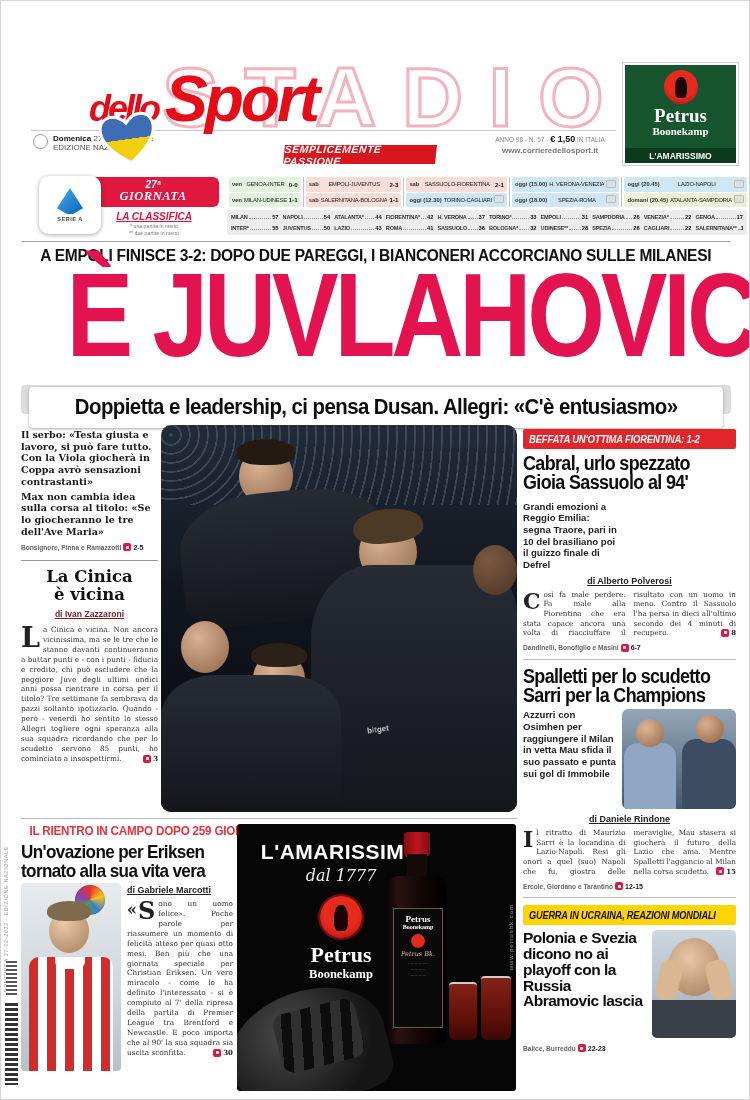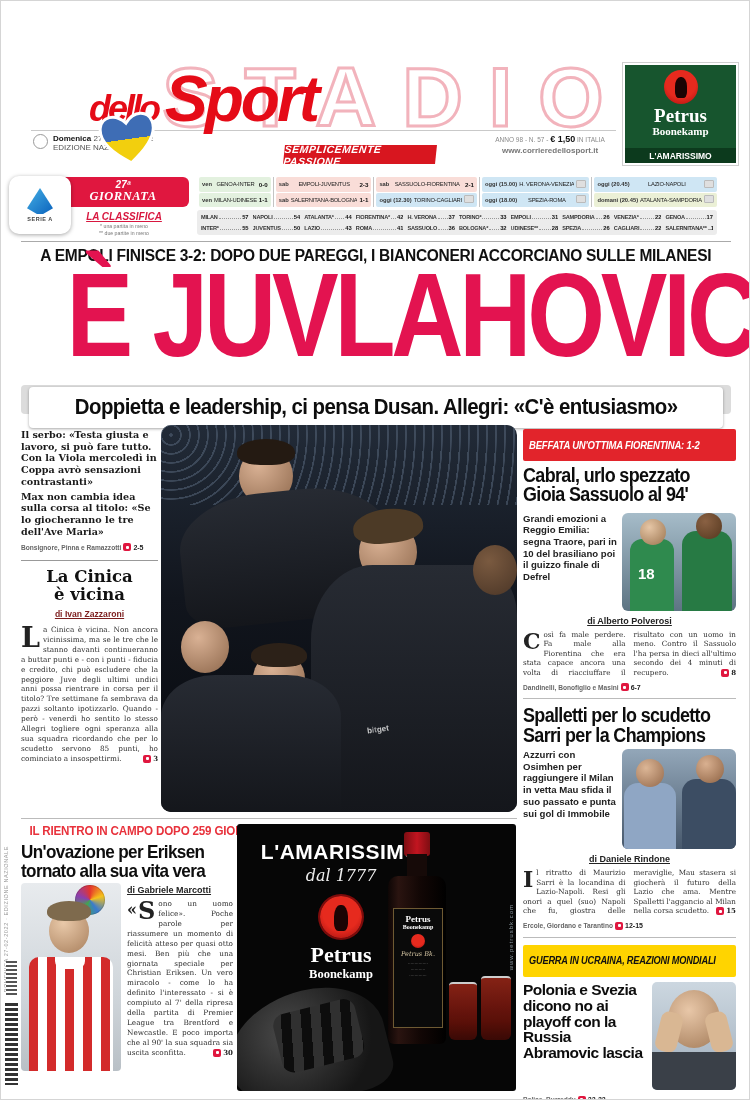--- a/index.html
+++ b/index.html
@@ -33,21 +33,21 @@
   .mast-ad .circ{margin:5px auto 2px;width:34px;height:34px;border-radius:50%;
                  background:radial-gradient(circle at 50% 38%,#e62a1e 55%,#a80e0e);position:relative;}
   .mast-ad .fig{position:absolute;left:11px;top:7px;width:12px;height:21px;background:#1c0404;
                 border-radius:45% 45% 30% 30%;}
   .mast-ad .b1{font-family:"Liberation Serif",serif;font-weight:700;color:#fff;font-size:19px;line-height:1;}
   .mast-ad .b2{font-family:"Liberation Serif",serif;font-weight:700;color:#fff;font-size:11px;line-height:1.1;}
   .mast-ad .strip{position:absolute;left:0;right:0;bottom:0;height:15px;background:#0c3a1d;color:#fff;
                   font-size:8.5px;font-weight:900;display:flex;align-items:center;justify-content:center;}
 
   
-  .results{left:6px;top:174px;width:672px;height:62px;}
+  .results{left:36px;top:174px;width:672px;height:62px;}
   .seriea{position:absolute;left:2px;top:1px;width:62px;height:58px;background:#fff;border-radius:10px;
           box-shadow:0 1px 4px rgba(0,0,0,.35);z-index:2;display:flex;flex-direction:column;align-items:center;justify-content:center;}
   .seriea .tri{width:26px;height:26px;background:linear-gradient(135deg,#45b0e5,#0b63bd);
                clip-path:polygon(50% 0,100% 78%,62% 100%,38% 100%,0 78%);}
   .seriea .lbl{font-size:5.5px;font-weight:800;color:#444;margin-top:2px;letter-spacing:.5px;}
   .round{position:absolute;left:50px;top:2px;width:132px;height:30px;background:#e0173f;border-radius:6px;
          color:#fff;font-weight:900;font-style:italic;text-align:center;z-index:1;padding-top:2px;box-sizing:border-box;}
   .round .r1{font-size:10px;line-height:1.1;}
   .round .r2{font-size:12.5px;line-height:1.1;letter-spacing:.5px;font-family:Liberation Serif, serif;}
   .classifica{position:absolute;left:52px;top:36px;width:130px;text-align:center;color:#d8173f;
@@ -100,21 +100,21 @@
   .main-photo{left:160px;top:424px;width:356px;height:387px;border-radius:10px;overflow:hidden;
               background:linear-gradient(180deg,#222b38 0%,#11151d 45%,#07090d 100%);}
   .crowd{position:absolute;left:0;top:0;right:0;height:80px;opacity:.5;
          background:repeating-radial-gradient(circle at 10px 10px,#5b6b80 0 1.5px,transparent 2px 9px);}
   .head{position:absolute;border-radius:50%;background:radial-gradient(circle at 36% 32%,#d9b194,#8d674b);}
   .hair{position:absolute;border-radius:50% 50% 40% 40%;}
   .bodyblob{position:absolute;border-radius:40% 40% 20% 20%;background:linear-gradient(180deg,#272b33,#14161b);}
   .sleeve-txt{position:absolute;color:rgba(255,255,255,.75);font-size:8px;font-weight:bold;transform:rotate(-8deg);}
 
   .col-right{left:522px;top:428px;width:213px;}
-  .kbar{height:32px;border-radius:2px;background:#e2242b;color:#fff;font-weight:900;font-style:italic;
+  .kbar{height:20px;border-radius:2px;background:#e2242b;color:#fff;font-weight:900;font-style:italic;
         font-size:10px;display:flex;align-items:center;padding:0 6px;letter-spacing:-.2px;white-space:nowrap;overflow:hidden;}
   .kbar.yellow{background:#ffd400;color:#111;}
   .story-hl{font-weight:900;color:#0d0d0d;font-size:19.5px;line-height:.99;letter-spacing:-.7px;margin:5px 0 4px;}
   .story-hl .condL{transform:scaleX(.92);}
   .deck-row{display:flex;gap:4px;}
   .deck{width:95px;font-weight:bold;font-size:9.6px;line-height:1.22;color:#222;}
   .s-photo{border-radius:6px;overflow:hidden;position:relative;flex:1;}
   .st-byline{text-align:center;font-size:9px;font-weight:bold;color:#222;text-decoration:underline;margin:5px 0 4px;}
   .body2{columns:2;column-gap:8px;font-family:"DejaVu Serif",serif;font-size:7.2px;line-height:1.33;
          color:#2e2e2e;text-align:justify;}
@@ -443,21 +443,21 @@
   </div>
   <h1 class="abs lead-headline" style="margin:0">
     <span class="cond">È JUVLAHOVIC</span>
   </h1>
   <div class="abs sub-strip"></div>
   <div class="abs sub-box">
     <span class="cond">Doppietta e leadership, ci pensa Dusan. Allegri: «C'è entusiasmo»</span>
   </div>
 
   <div class="abs col-left">
-    <p class="quote">Il serbo: «Testa giusta e lavoro, si può fare tutto. Con la Viola mercoledì in Coppa avrò sensazioni contrastanti»</p>
+    <p class="quote">Il serbo: «Testa giusta e lavoro, si può fare tutto. Con la Viola giocherà in Coppa avrò sensazioni contrastanti»</p>
     <p class="quote">Max non cambia idea sulla corsa al titolo: «Se lo giocheranno le tre dell'Ave Maria»</p>
     <div class="contrib">
       <span>Bonsignore, Pinna e Ramazzotti</span>
       <span class="pg-chip"></span>
       <b>2-5</b>
     </div>
     <div class="lc-rule"></div>
     <div class="lc-title">
       <div>La Cinica</div>
       <div>è vicina</div>
@@ -493,27 +493,20 @@
     <article>
       <div class="kbar">
         <span class="condL" style="transform:scaleX(.95)">BEFFATA UN'OTTIMA FIORENTINA: 1-2</span>
       </div>
       <h2 class="story-hl" style="margin:5px 0 8px">
         <span class="condL">Cabral, urlo spezzato</span><br>
         <span class="condL">Gioia Sassuolo al 94'</span>
       </h2>
       <div class="deck-row">
         <div class="deck">Grandi emozioni a Reggio Emilia: segna Traore, pari in 10 del brasiliano poi il guizzo finale di Defrel</div>
-        <div class="s-photo" style="height:98px;background:linear-gradient(180deg,#a6bcc9,#5d7483)">
-          <div class="small-photo-fig" style="left:8px;top:26px;width:44px;height:72px;border-radius:12px 12px 0 0;background:#2f8a4e"></div>
-          <div class="small-photo-fig head" style="left:18px;top:6px;width:26px;height:26px;background:radial-gradient(circle at 36% 32%,#e6c6a6,#9a744f)"></div>
-          <div class="small-photo-fig" style="left:60px;top:18px;width:50px;height:80px;border-radius:14px 14px 0 0;background:#277a44"></div>
-          <div class="small-photo-fig head" style="left:74px;top:0;width:26px;height:26px;background:radial-gradient(circle at 36% 32%,#8a6143,#55381f)"></div>
-          <div class="small-photo-fig" style="left:16px;top:52px;color:#fff;font-weight:900;font-size:15px">18</div>
-        </div>
       </div>
       <div class="st-byline">di Alberto Polverosi</div>
       <div class="body2">
         <span class="dc">C</span><span>osì fa male perdere. Fa male alla Fiorentina che era stata capace ancora una volta di riacciuffare il risultato con un uomo in meno. Contro il Sassuolo l'ha persa in dieci all'ultimo secondo dei 4 minuti di recupero.</span>
         <span class="endref">
             <span class="pg-chip"></span>
             <span>8</span>
           </span>
       </div>
       <div class="contrib">

